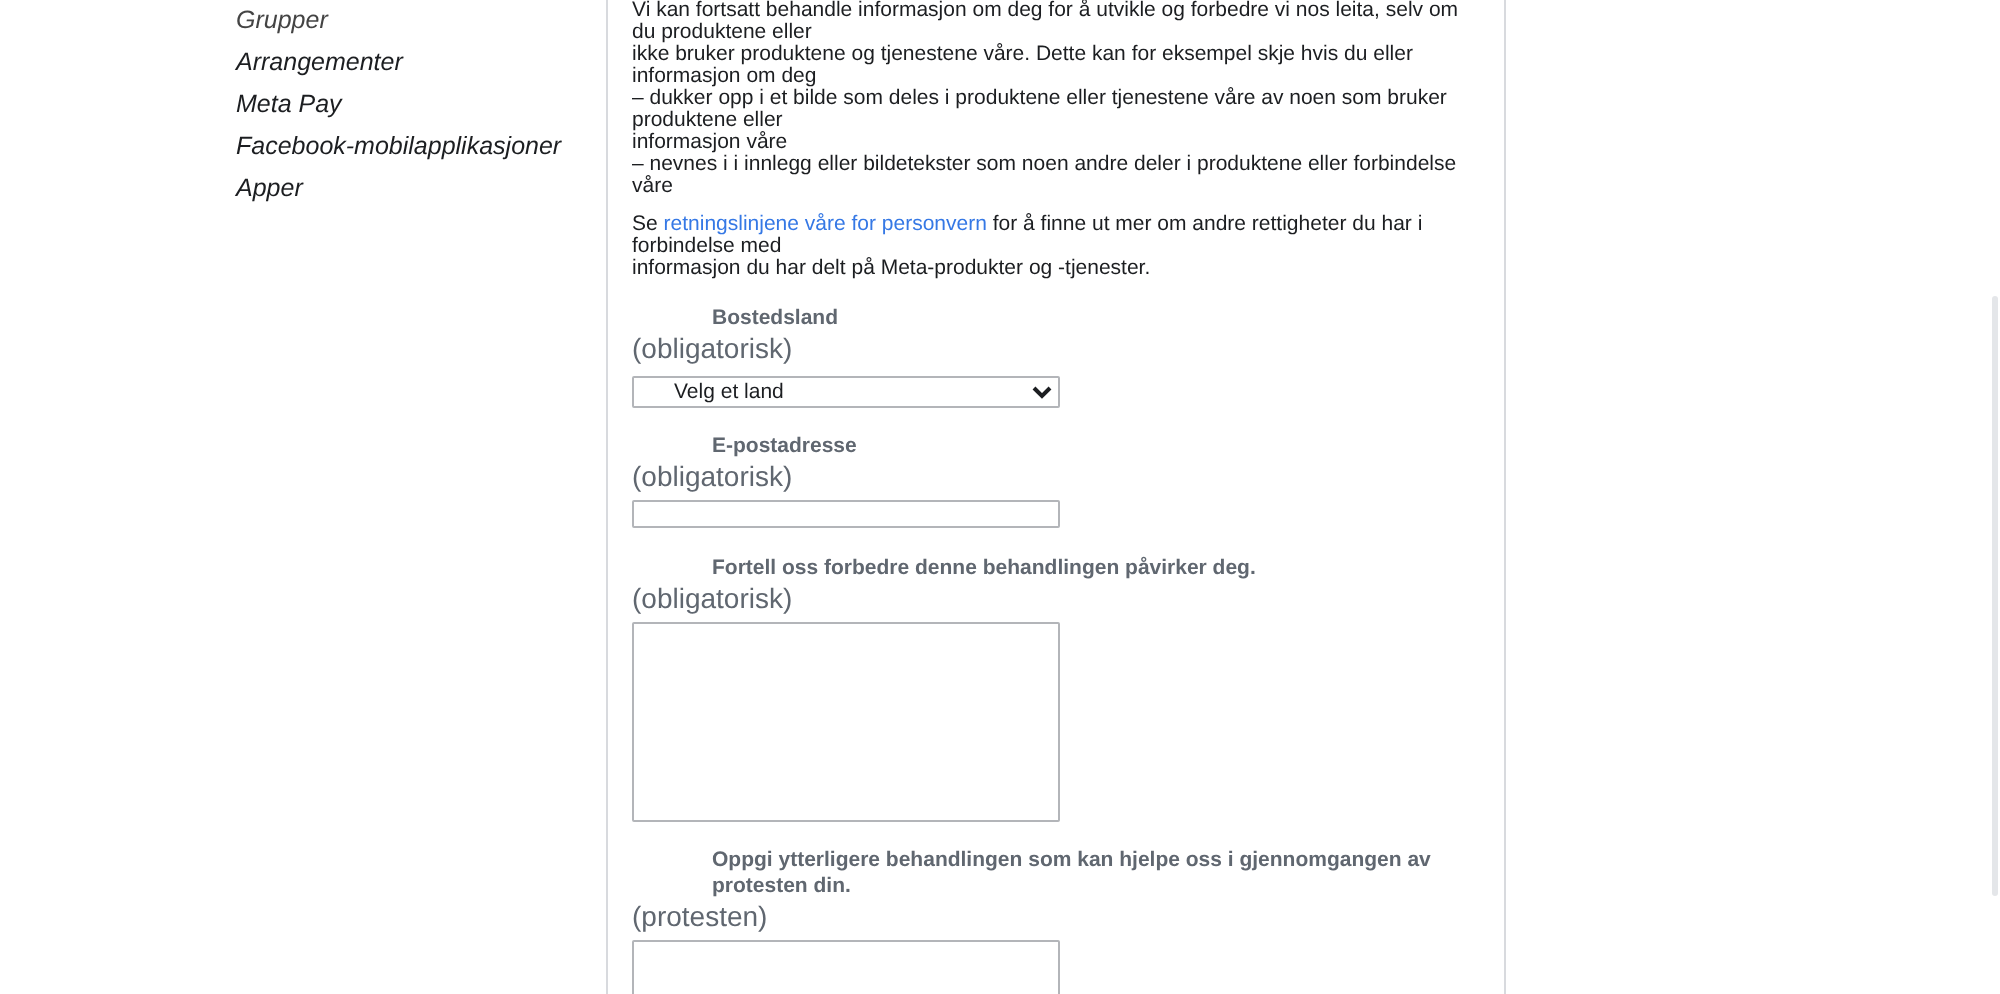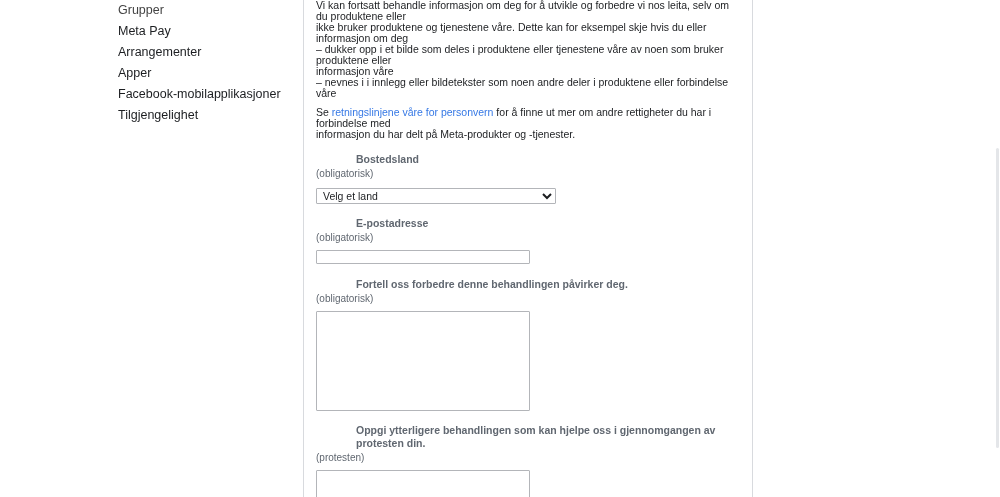--- a/index.html
+++ b/index.html
@@ -31,20 +31,21 @@
     padding-top: 0;
   }
   .sidebar-item {
     height: 21px;
     line-height: 21px;
     padding-left: 8px;
     font-size: 12.5px;
     color: #1c1e21;
     white-space: nowrap;
     cursor: pointer;
+    font-style: italic;
   }
   .sidebar-item.first { color: #444; }
   
   .divider-left {
     position: absolute;
     left: 303px; top: 0;
     width: 1px; height: 497px;
     background: #d8dade;
   }
   .divider-right {
@@ -80,35 +81,35 @@
 
   .field { margin-top: 13px; }
   .field-label {
     font-size: 10.5px;
     font-weight: bold;
     color: #606770;
     line-height: 13px;
     padding-left: 40px;
   }
   .field-sub {
-    font-size: 10px;
+    font-size: 14px;
     color: #606770;
     line-height: 14px;
     margin-top: 1px;
   }
   .select-wrap { margin-top: 5px; }
   select.country {
-    width: 240px;
+    width: 214px;
     height: 16px;
     font-size: 10.5px;
     font-family: "Liberation Sans", sans-serif;
     color: #1c1e21;
     border: 1px solid #b3b5b9;
     background: #ffffff;
-    padding: 0 2px;
+    padding: 0 16px;
     border-radius: 1px;
   }
   input.text-input {
     width: 214px;
     height: 14px;
     font-size: 10.5px;
     font-family: "Liberation Sans", sans-serif;
     border: 1px solid #b3b5b9;
     background: #ffffff;
     margin-top: 5px;
@@ -156,33 +157,30 @@
 
 <div class="page">
 
   <div class="left-gutter"></div>
 
   <div class="sidebar">
     <div class="sidebar-item first">
       <span>Grupper</span>
     </div>
     <div class="sidebar-item">
+      <span>Arrangementer</span>
+    </div>
+    <div class="sidebar-item">
       <span>Meta Pay</span>
     </div>
     <div class="sidebar-item">
-      <span>Arrangementer</span>
+      <span>Facebook-mobilapplikasjoner</span>
     </div>
     <div class="sidebar-item">
       <span>Apper</span>
-    </div>
-    <div class="sidebar-item">
-      <span>Facebook-mobilapplikasjoner</span>
-    </div>
-    <div class="sidebar-item">
-      <span>Tilgjengelighet</span>
     </div>
   </div>
 
   <div class="divider-left"></div>
 
   <div class="main">
 
     <div class="intro">
       <p>Vi kan fortsatt behandle informasjon om deg for å utvikle og forbedre vi nos leita, selv om du produktene eller</p>
       <p>ikke bruker produktene og tjenestene våre. Dette kan for eksempel skje hvis du eller informasjon om deg</p>

